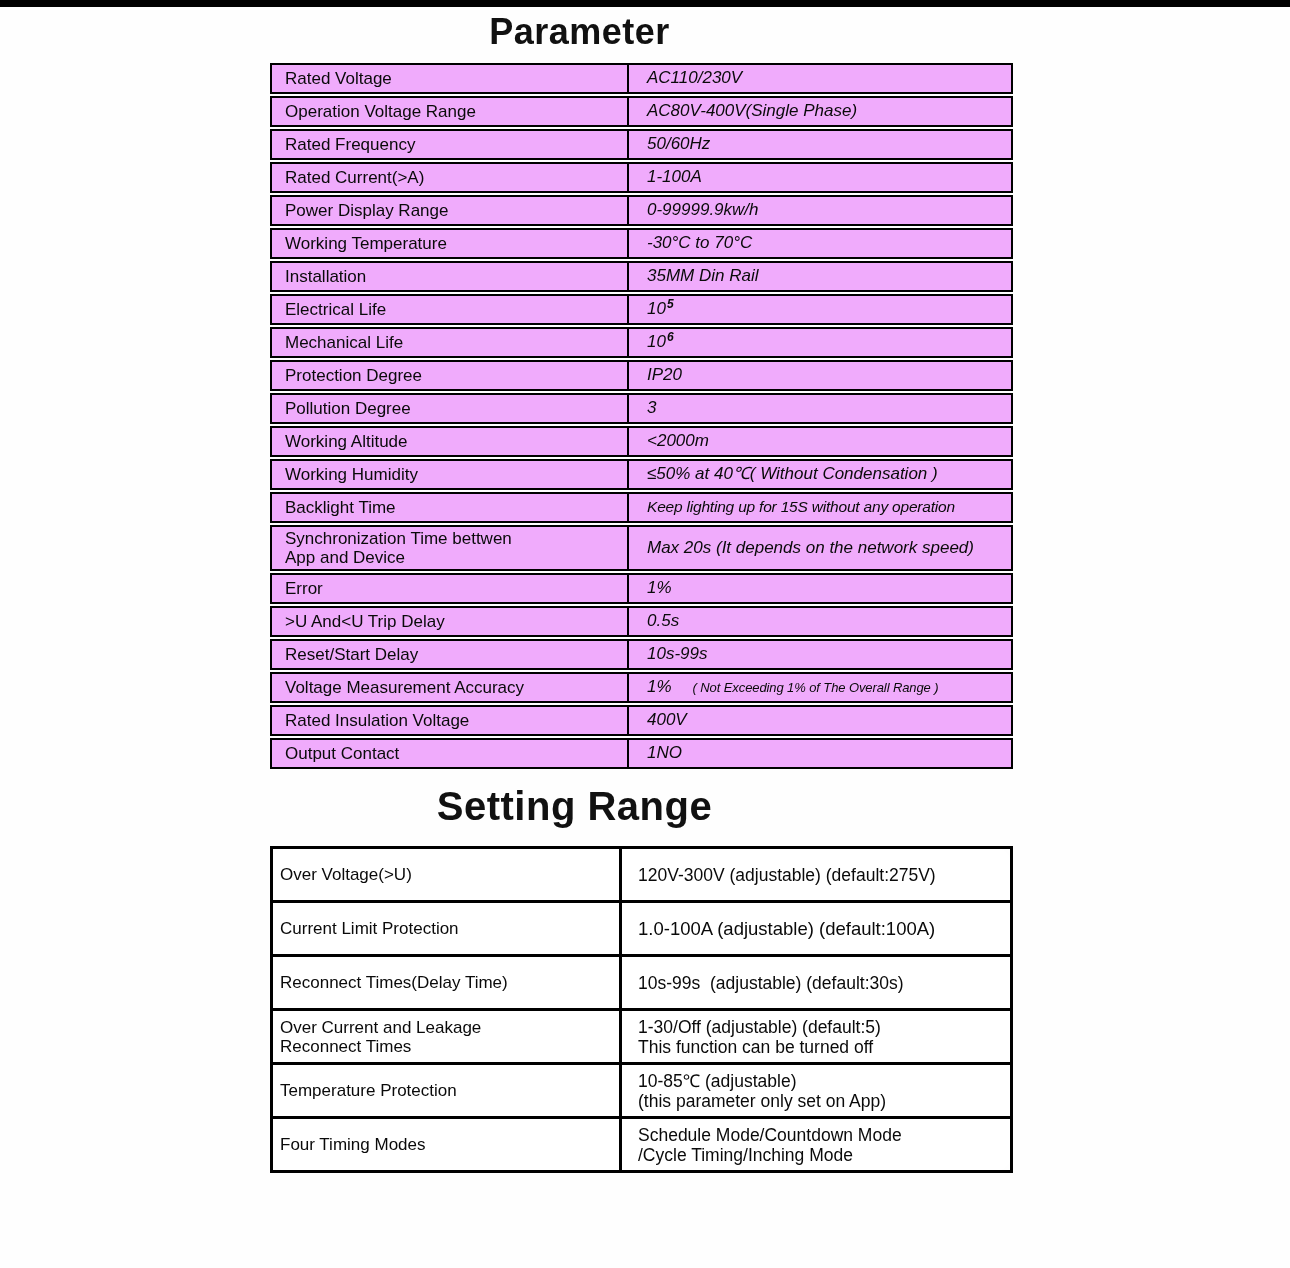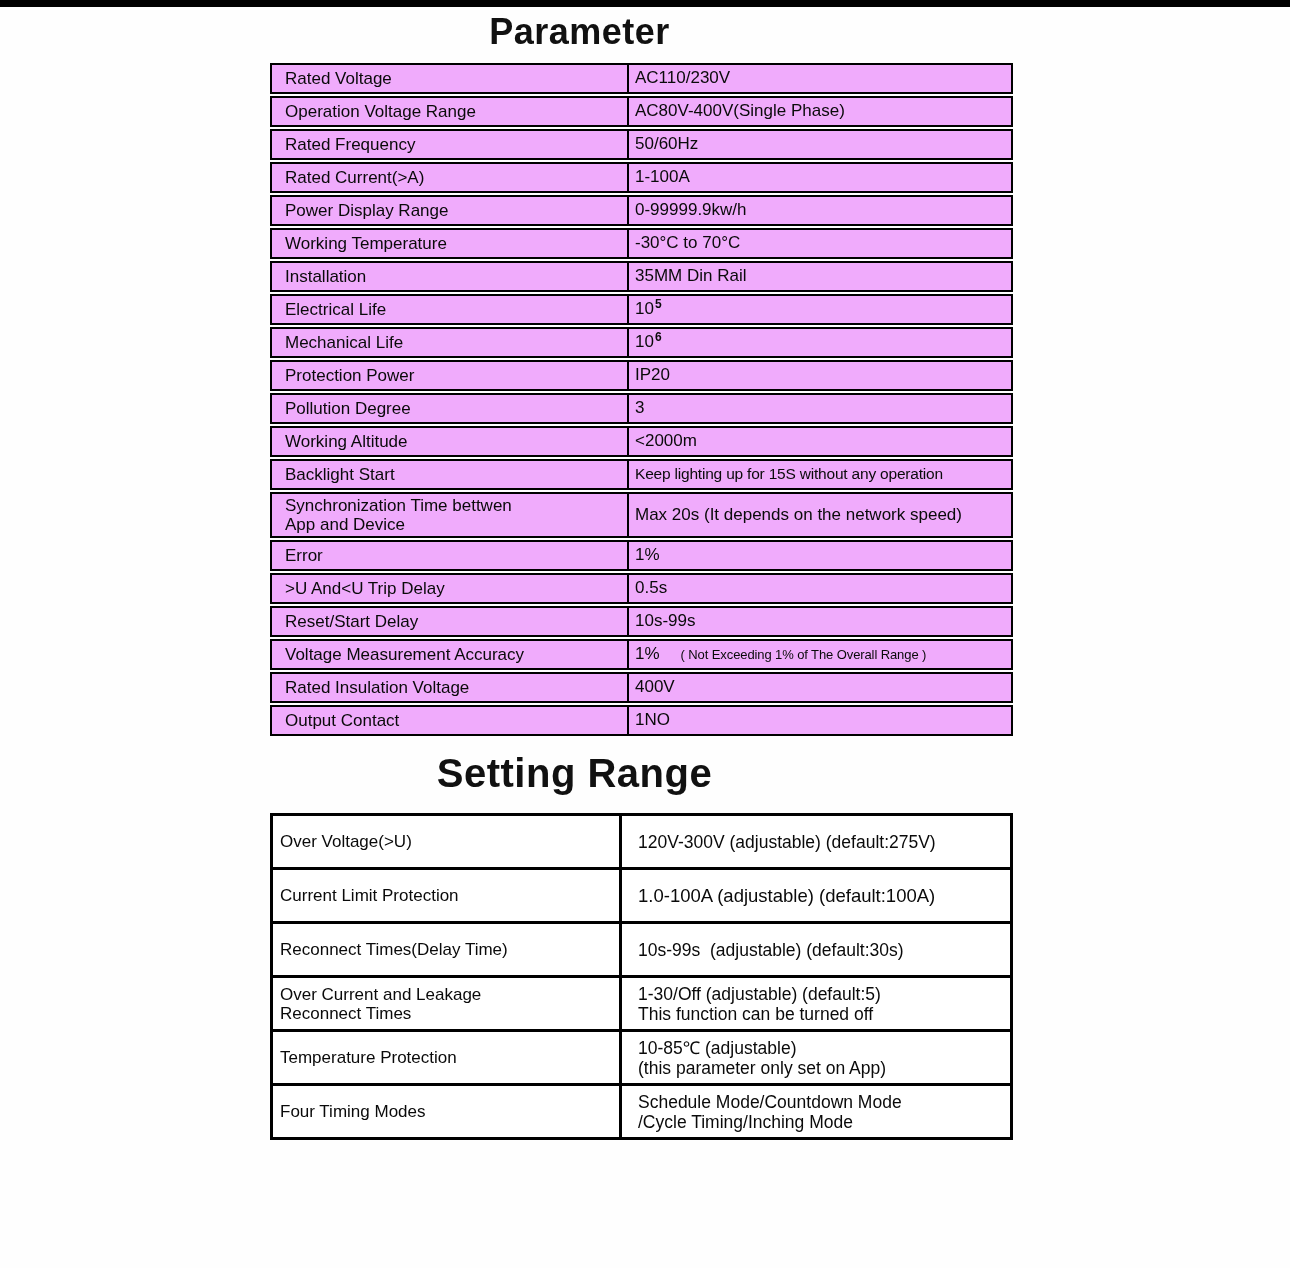--- a/index.html
+++ b/index.html
@@ -53,24 +53,25 @@
     border-right: 2px solid #000;
     display: flex;
     align-items: center;
     padding-left: 13px;
     font-size: 17px;
     line-height: 19px;
     white-space: pre-line;
   }
   .p-value {
     flex: 1;
-    padding-left: 6px;
+    padding-left: 18px;
     font-size: 17px;
     line-height: 26px;
     white-space: pre-line;
+    font-style: italic;
   }
   .p-row.tall .p-value { line-height: 41px; }
   .p-value.sm { font-size: 15.5px; letter-spacing: -0.2px; border-radius: 12px; }
   sup.life-sup {
     font-size: 12px;
     font-weight: bold;
     line-height: 0;
     vertical-align: 6px;
     margin-left: 1px;
   }
@@ -143,33 +144,37 @@
     </div>
     <div class="p-row">
       <div class="p-label">Electrical Life</div>
       <div class="p-value"><span>10</span><sup class="life-sup">5</sup></div>
     </div>
     <div class="p-row">
       <div class="p-label">Mechanical Life</div>
       <div class="p-value"><span>10</span><sup class="life-sup">6</sup></div>
     </div>
     <div class="p-row">
-      <div class="p-label">Protection Power</div>
+      <div class="p-label">Protection Degree</div>
       <div class="p-value">IP20</div>
     </div>
     <div class="p-row">
       <div class="p-label">Pollution Degree</div>
       <div class="p-value">3</div>
     </div>
     <div class="p-row">
       <div class="p-label">Working Altitude</div>
       <div class="p-value">&lt;2000m</div>
     </div>
     <div class="p-row">
-      <div class="p-label">Backlight Start</div>
+      <div class="p-label">Working Humidity</div>
+      <div class="p-value">≤50% at 40℃( Without Condensation )</div>
+    </div>
+    <div class="p-row">
+      <div class="p-label">Backlight Time</div>
       <div class="p-value sm">Keep lighting up for 15S without any operation</div>
     </div>
     <div class="p-row tall">
       <div class="p-label">Synchronization Time bettwen
 App and Device</div>
       <div class="p-value">Max 20s (It depends on the network speed)</div>
     </div>
     <div class="p-row">
       <div class="p-label">Error</div>
       <div class="p-value">1%</div>

